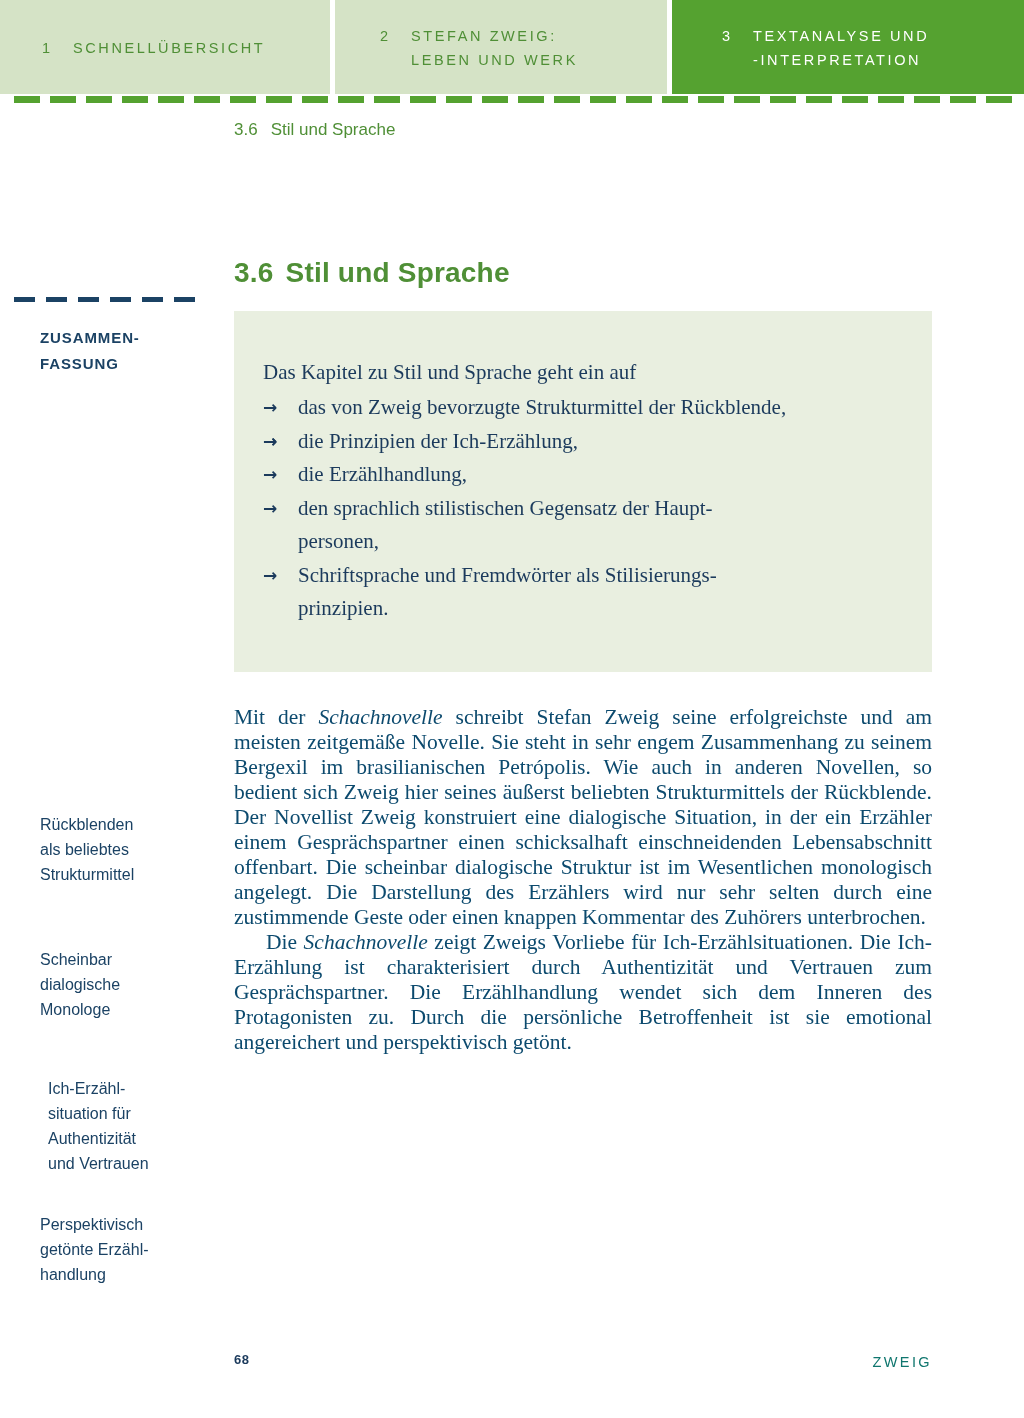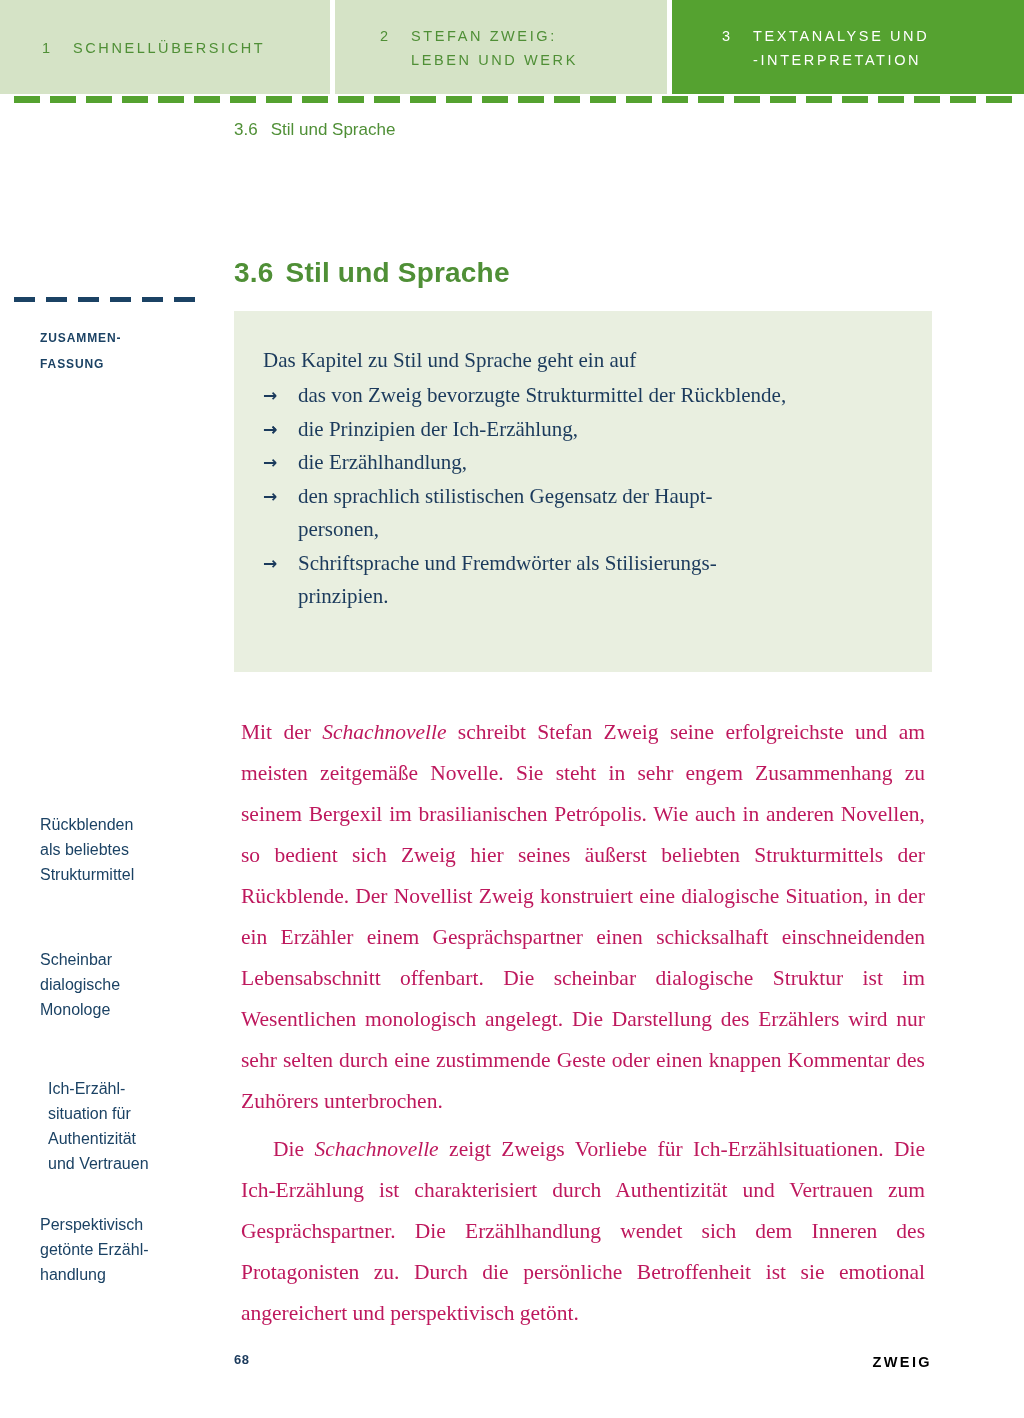--- a/index.html
+++ b/index.html
@@ -128,21 +128,21 @@
     background-image: repeating-linear-gradient(
       to right,
       #1b4264 0px, #1b4264 21px,
       transparent 21px, transparent 32px);
   }
   .side-label {
     position: absolute;
     left: 40px;
     top: 325px;
     width: 175px;
-    font-size: 12px;
+    font-size: 15px;
     font-weight: bold;
     color: #1b4264;
     letter-spacing: 0.9px;
     line-height: 26px;
     white-space: pre-line;
   }
   .side-note {
     position: absolute;
     left: 40px;
     width: 168px;
@@ -158,21 +158,21 @@
 
   
   .summary-box {
     position: absolute;
     left: 234px;
     top: 311px;
     width: 698px;
     height: 361px;
     background: #e9efe0;
     box-sizing: border-box;
-    padding: 32px 34px 0 29px;
+    padding: 44px 34px 0 29px;
   }
   .summary-intro {
     font-family: "Liberation Serif", serif;
     font-size: 21px;
     color: #1b3a5c;
     line-height: 34px;
     margin: 0 0 2px 0;
   }
   .summary-list {
     list-style: none;
@@ -201,48 +201,47 @@
   
   .body-text {
     position: absolute;
     left: 234px;
     top: 705px;
     width: 698px;
   }
   .body-text p {
     font-family: "Liberation Serif", serif;
     font-size: 21.5px;
-    color: #be185d;
-    line-height: 41px;
+    color: #0c4a6e;
+    line-height: 25px;
     text-align: justify;
     text-justify: inter-word;
-    margin: 7px;
+    margin: 0;
     hyphens: manual;
   }
   .body-text p + p { text-indent: 32px; }
   .body-text em { font-style: italic; }
 
   
   .footer-page {
     position: absolute;
     left: 234px;
     top: 1352px;
     font-size: 13px;
     font-weight: bold;
     color: #1b3a5c;
     letter-spacing: 0.5px;
   }
   .footer-brand {
     position: absolute;
     right: 92px;
     top: 1354px;
     font-size: 14.5px;
-    color: #000000;
+    color: #0f766e;
     letter-spacing: 2.4px;
-    font-weight: bold;
   }
 </style>
 </head>
 <body>
 
 <div class="header">
   <div class="tab tab-1">
     <div class="tab-inner">
       <span class="tab-num">1</span>
       <span class="tab-label" style="white-space: pre-line;">SCHNELLÜBERSICHT</span>

